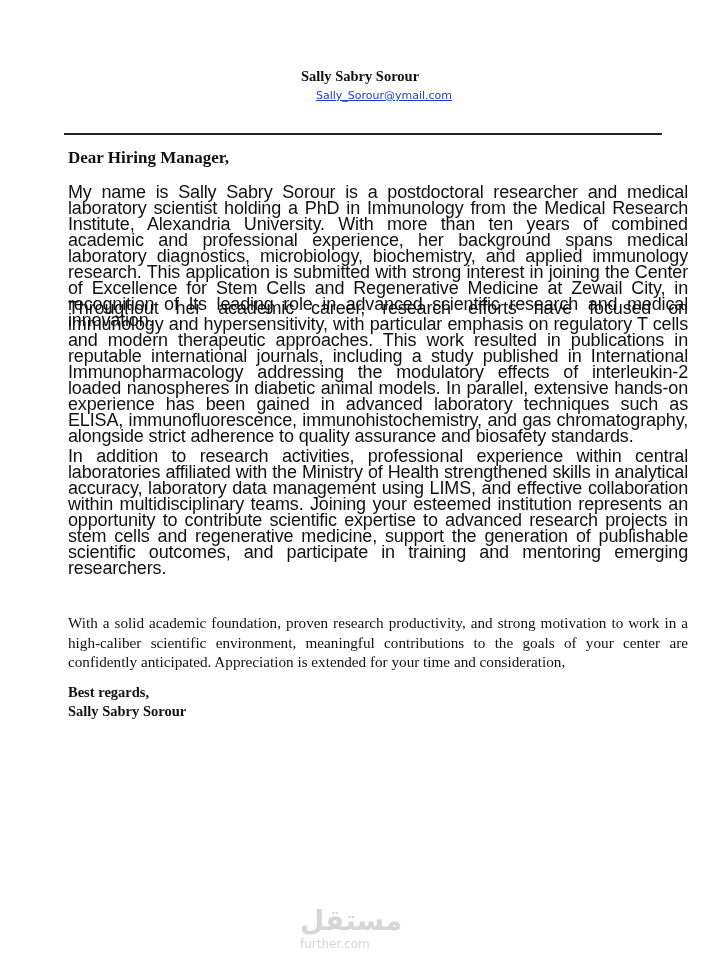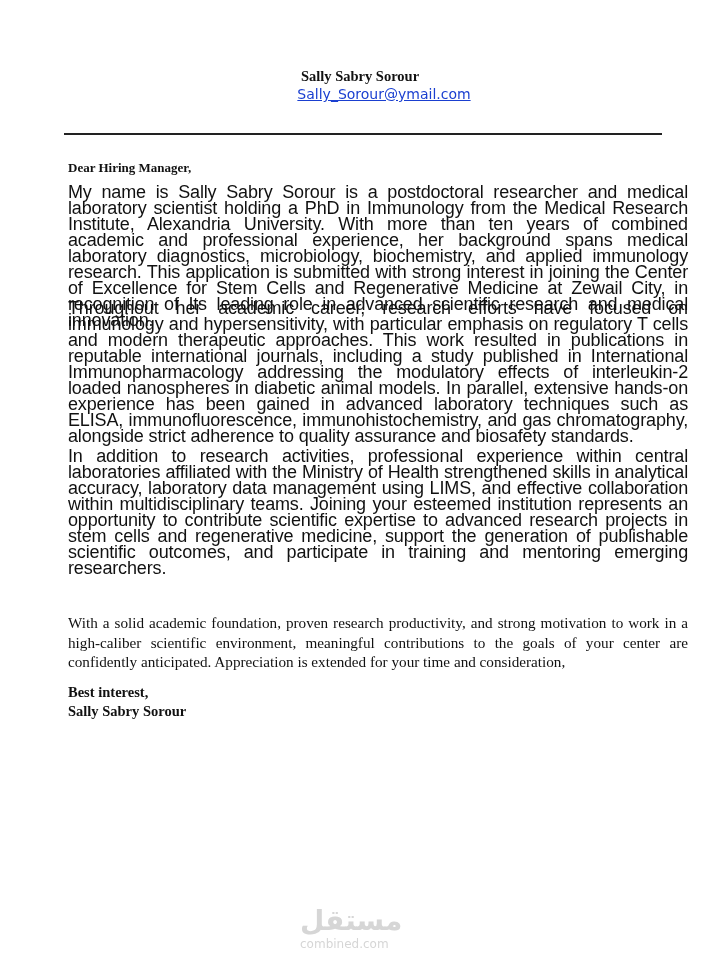--- a/index.html
+++ b/index.html
@@ -2,24 +2,24 @@
 <html><head>
   <meta charset="utf-8">
   <style>
     html, body { margin: 0; padding: 0; background: #ffffff; }
     body { width: 720px; height: 977px; position: relative; overflow: hidden; color: #111; }
     .page { position: absolute; left: 0; top: 0; width: 720px; height: 770px; }
     .header { position: absolute; left: 0; top: 67px; width: 720px; text-align: center; }
     .name { font-family: "Liberation Serif", serif; font-weight: bold; font-size: 14.5px; line-height: 18px; }
     .title { font-family: "DejaVu Sans", sans-serif; font-weight: bold; font-size: 11.5px; line-height: 17px; letter-spacing: -0.2px; }
     .contact { font-family: "Liberation Serif", serif; font-size: 12.5px; line-height: 17px; }
-    .email { font-family: "DejaVu Sans", sans-serif; font-size: 14px; line-height: 17px; color: #1a3fd0; text-decoration: underline; margin-left: 48px; }
+    .email { font-family: "DejaVu Sans", sans-serif; font-size: 11px; line-height: 17px; color: #1a3fd0; text-decoration: underline; margin-left: 48px; }
     .rule { position: absolute; left: 64px; top: 133px; width: 598px; height: 2px; background: #222; }
     .body { position: absolute; left: 68px; width: 620px; }
-    .salutation { top: 160px; font-family: "Liberation Serif", serif; font-weight: bold; font-size: 13px; }
+    .salutation { top: 148px; font-family: "Liberation Serif", serif; font-weight: bold; font-size: 17px; }
     .para { font-family: Liberation Sans, sans-serif; font-size: 18px; line-height: 16px; text-align: justify; letter-spacing: -0.15px; }
     .p1 { top: 184px; }
     .p2 { top: 300px; }
     .p3 { top: 448px; }
     .serif-para { font-family: "Liberation Serif", serif; font-size: 15.2px; line-height: 19.5px; text-align: justify; }
     .p4 { top: 576px; margin-top: 37px; }
     .p5 { top: 648px; left: 66px; }
     .closing { top: 683px; font-family: "Liberation Serif", serif; font-weight: bold; font-size: 14.5px; line-height: 19px; }
     .watermark { position: absolute; left: 300px; top: 905px; width: 120px; color: #d6d6d6; }
     .wm-ar { font-family: "DejaVu Sans", sans-serif; font-size: 28px; font-weight: bold; line-height: 32px; }
@@ -37,21 +37,21 @@
   <div class="rule"></div>
 
   <div class="body salutation">Dear Hiring Manager,</div>
 
   <div class="body para p1">My name is Sally Sabry Sorour is a postdoctoral researcher and medical laboratory scientist holding a PhD in Immunology from the Medical Research Institute, Alexandria University. With more than ten years of combined academic and professional experience, her background spans medical laboratory diagnostics, microbiology, biochemistry, and applied immunology research. This application is submitted with strong interest in joining the Center of Excellence for Stem Cells and Regenerative Medicine at Zewail City, in recognition of Its leading role in advanced scientific research and medical innovation.</div>
   <div class="body para p2">Throughout her academic career, research efforts have focused on immunology and hypersensitivity, with particular emphasis on regulatory T cells and modern therapeutic approaches. This work resulted in publications in reputable international journals, including a study published in International Immunopharmacology addressing the modulatory effects of interleukin-2 loaded nanospheres in diabetic animal models. In parallel, extensive hands-on experience has been gained in advanced laboratory techniques such as ELISA, immunofluorescence, immunohistochemistry, and gas chromatography, alongside strict adherence to quality assurance and biosafety standards.</div>
   <div class="body para p3">In addition to research activities, professional experience within central laboratories affiliated with the Ministry of Health strengthened skills in analytical accuracy, laboratory data management using LIMS, and effective collaboration within multidisciplinary teams. Joining your esteemed institution represents an opportunity to contribute scientific expertise to advanced research projects in stem cells and regenerative medicine, support the generation of publishable scientific outcomes, and participate in training and mentoring emerging researchers.</div>
   <div class="body serif-para p4">With a solid academic foundation, proven research productivity, and strong motivation to work in a high-caliber scientific environment, meaningful contributions to the goals of your center are confidently anticipated. Appreciation is extended for your time and consideration,</div>
 
   <div class="body closing">
-    <div>Best interest,</div>
+    <div>Best regards,</div>
     <div>Sally Sabry Sorour</div>
   </div>
 
   <div class="watermark">
     <div class="wm-ar">مستقل</div>
-    <div class="wm-en">combined.com</div>
+    <div class="wm-en">further.com</div>
   </div>
 </div>
 
 </body></html>

